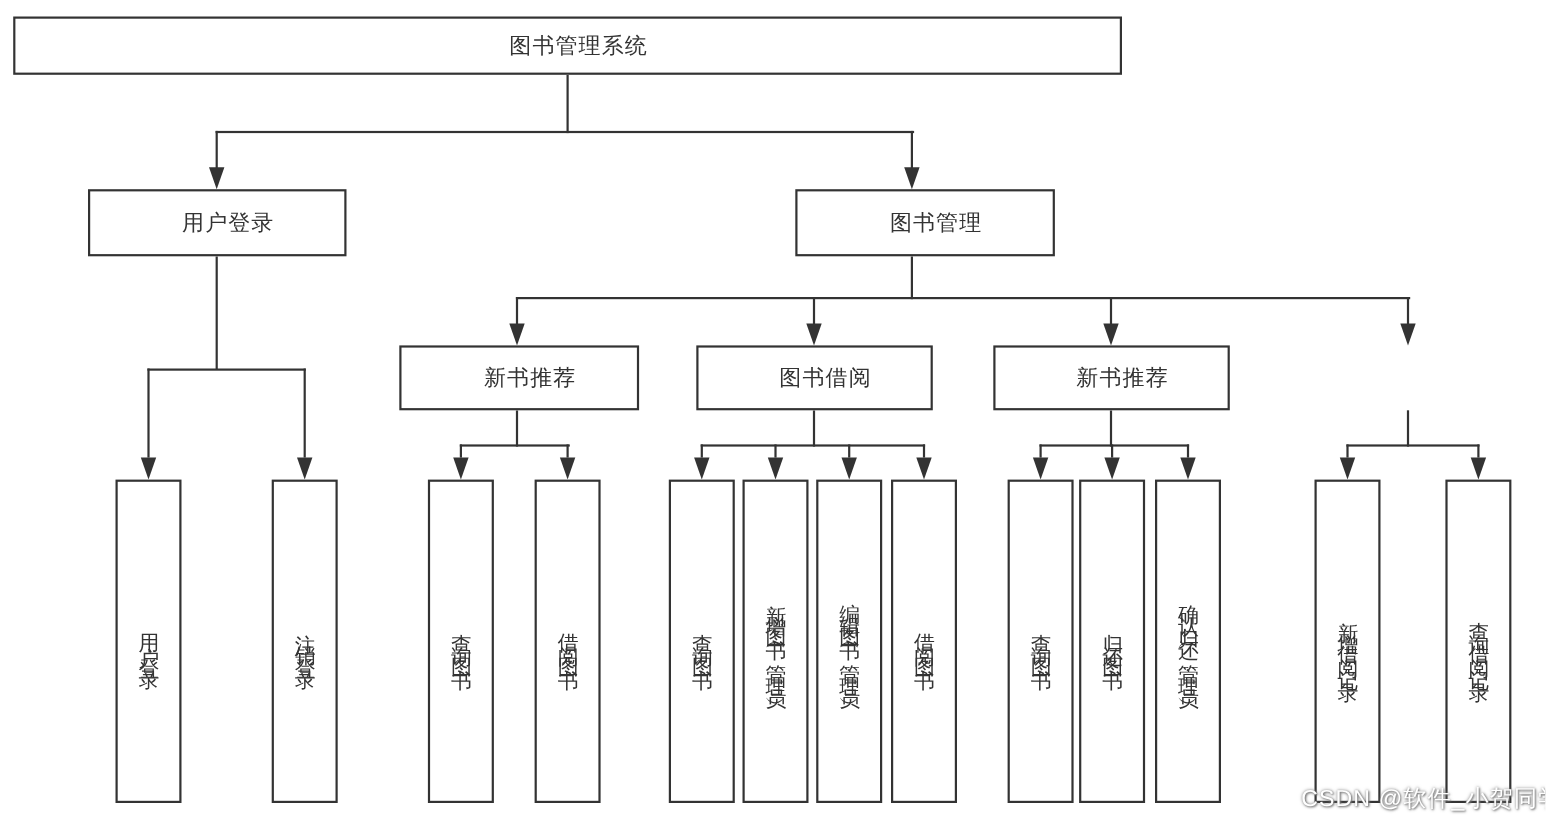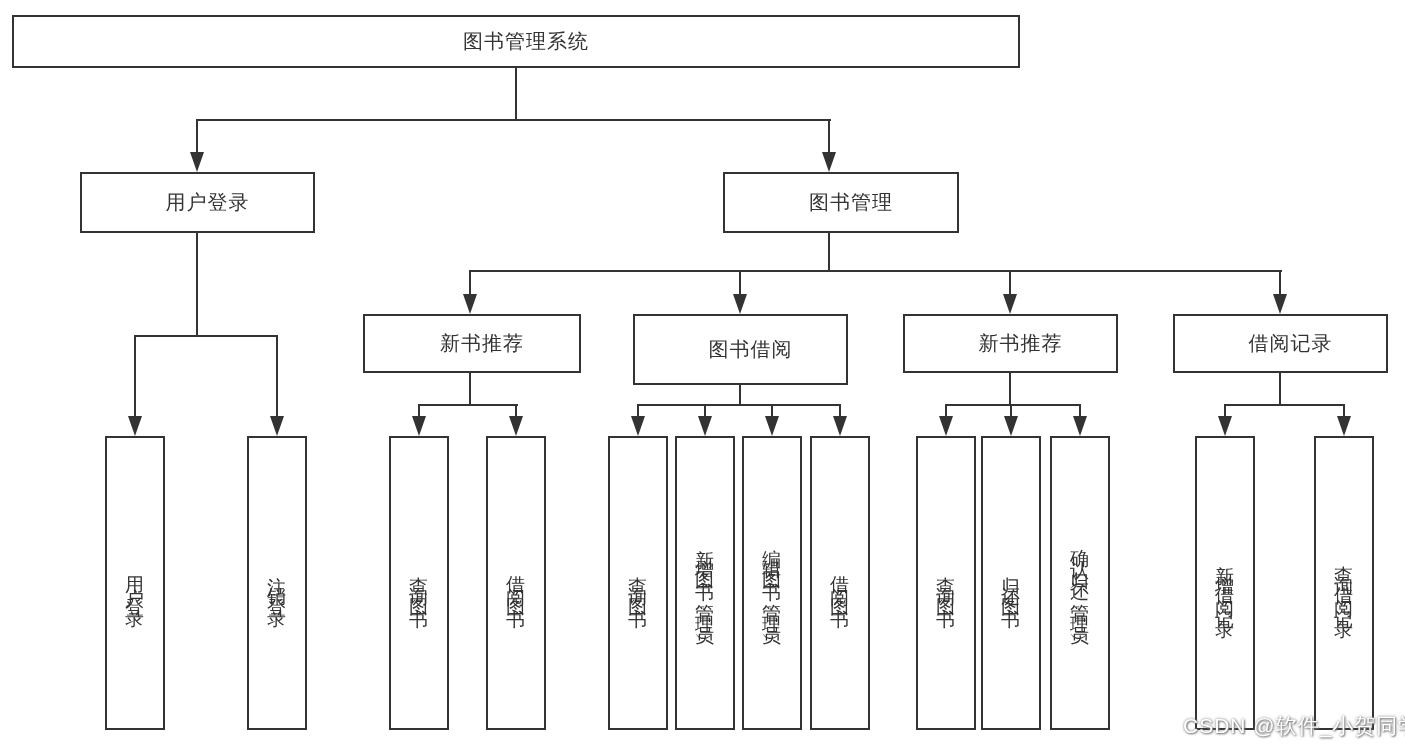--- a/index.html
+++ b/index.html
@@ -113,23 +113,22 @@
   <div class="arrow" style="left:1218px; top:416px;"></div>
   <div class="line" style="left:1343px; top:404px; width:2px; height:12px;"></div>
   <div class="arrow" style="left:1337px; top:416px;"></div>
 
   <div class="box hbox" style="left:12px; top:15px; width:1008px; height:53px;">图书管理系统</div>
 
   <div class="box hbox" style="left:80px; top:172px; width:235px; height:61px;">用户登录</div>
   <div class="box hbox" style="left:711px; top:172px; width:236px; height:61px;margin-left:12px;">图书管理</div>
 
   <div class="box hbox" style="left:363px; top:314px; width:218px; height:59px;">新书推荐</div>
-  <div class="box hbox" style="left:633px; top:314px; width:215px; height:71px;">图书借阅</div>
+  <div class="box hbox" style="left:633px; top:314px; width:215px; height:59px;">图书借阅</div>
   <div class="box hbox" style="left:903px; top:314px; width:215px; height:59px;">新书推荐</div>
-  <div class="box hbox" style="left:1173px; top:314px; width:215px; height:59px;">借阅记录</div>
 
   <div class="box vbox" style="left:105px; top:436px; width:60px; height:294px;">用户登录</div>
   <div class="box vbox" style="left:247px; top:436px; width:60px; height:294px;">注销登录</div>
 
   <div class="box vbox" style="left:389px; top:436px; width:60px; height:294px;">查询图书</div>
   <div class="box vbox" style="left:486px; top:436px; width:60px; height:294px;">借阅图书</div>
 
   <div class="box vbox" style="left:608px; top:436px; width:60px; height:294px;">查询图书</div>
   <div class="box vbox" style="left:675px; top:436px; width:60px; height:294px;">新增图书（管理员）</div>
   <div class="box vbox" style="left:742px; top:436px; width:60px; height:294px;">编辑图书（管理员）</div>

